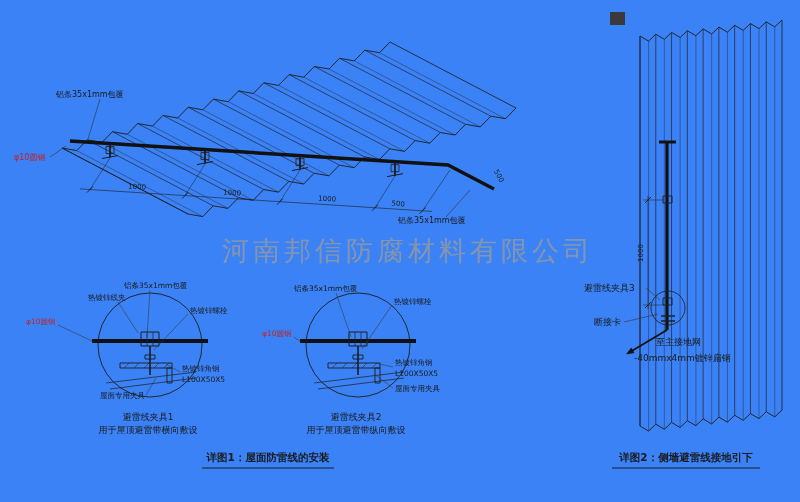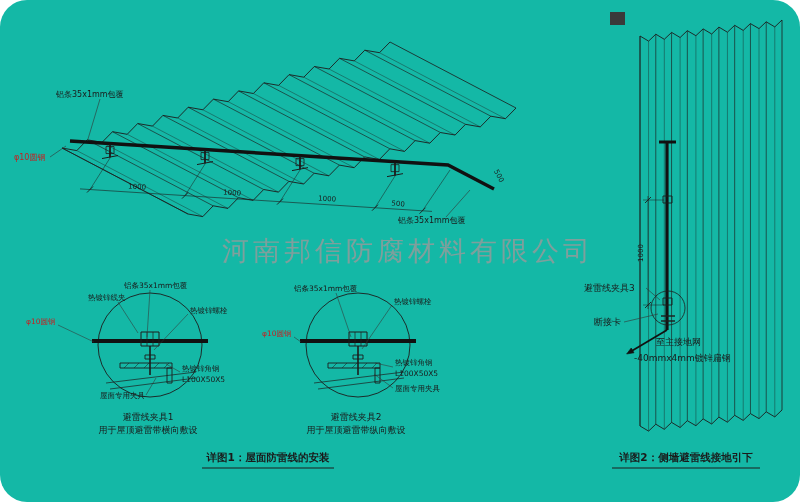--- a/index.html
+++ b/index.html
@@ -1,19 +1,18 @@
 <!DOCTYPE html>
 <html><head>
 <meta charset="utf-8">
 <style>
   html,body{margin:0;padding:0;background:#ffffff;}
   .canvas{
-    position:relative;width:800px;height:502px;background:#14b8a6;overflow:hidden;
+    position:relative;width:800px;height:502px;background:#3b82f6;overflow:hidden;
     font-family:"DejaVu Sans","Liberation Sans",sans-serif;
-    border-radius:27px;
   }
   svg{display:block;}
   text{fill:#1a1a1a;font-family:"DejaVu Sans","Liberation Sans",sans-serif;}
   .t7{font-size:7px;}
   .t75{font-size:7.5px;}
   .t8{font-size:8px;}
   .t9{font-size:9px;}
   .red{fill:#c32222;}
   .cap{font-size:10.5px;font-weight:600;}
   .wm{font-size:27px;fill:#9a9a9a;opacity:.8;letter-spacing:4px;}

